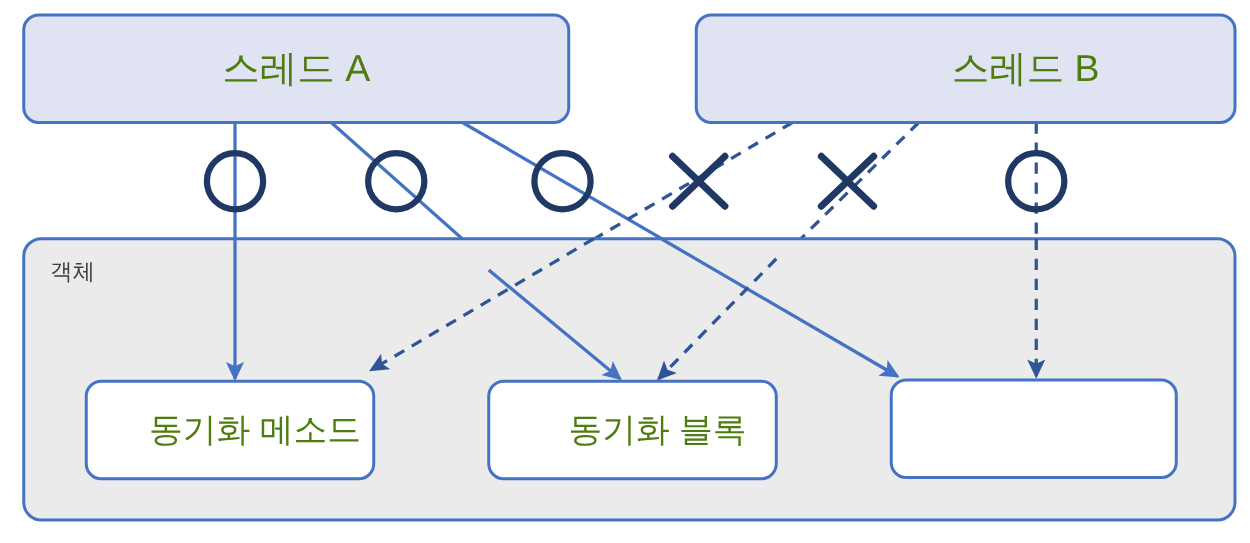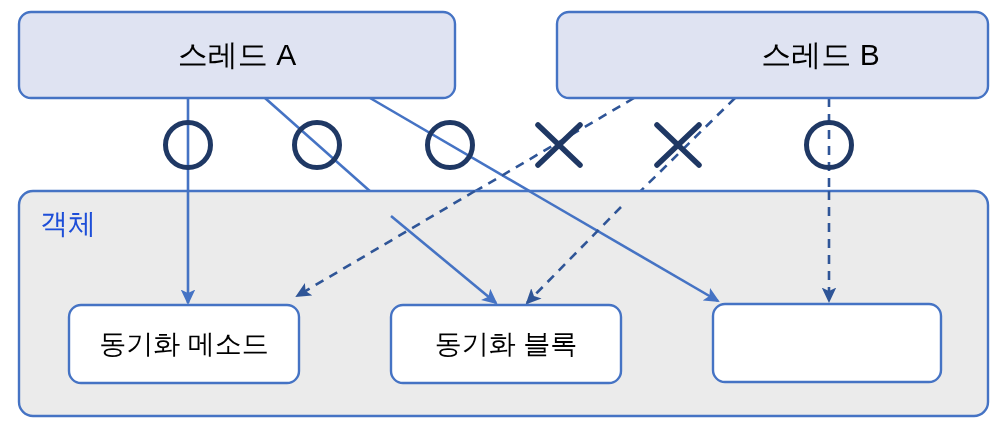--- a/index.html
+++ b/index.html
@@ -21,34 +21,35 @@
     left: 0;
     width: 1000px;
     height: 434px;
   }
   .node-label {
     position: absolute;
     display: flex;
     align-items: center;
     justify-content: center;
     text-align: left;
-    color: #000000;
+    color: #4d7c0f;
     pointer-events: none;
     white-space: nowrap;
   }
   .thread-label {
     font-size: 30px;
   }
   .method-label {
     font-size: 27px;
+    padding-left: 20px;
   }
   .container-label {
     position: absolute;
-    font-size: 28px;
-    color: #1d4ed8;
+    font-size: 18px;
+    color: #404040;
     white-space: nowrap;
   }
 </style>
 </head>
 <body>
 
 <div id="canvas">
 
   <svg id="diagram-svg" viewBox="0 0 1000 434" xmlns="http://www.w3.org/2000/svg">
     <defs>

